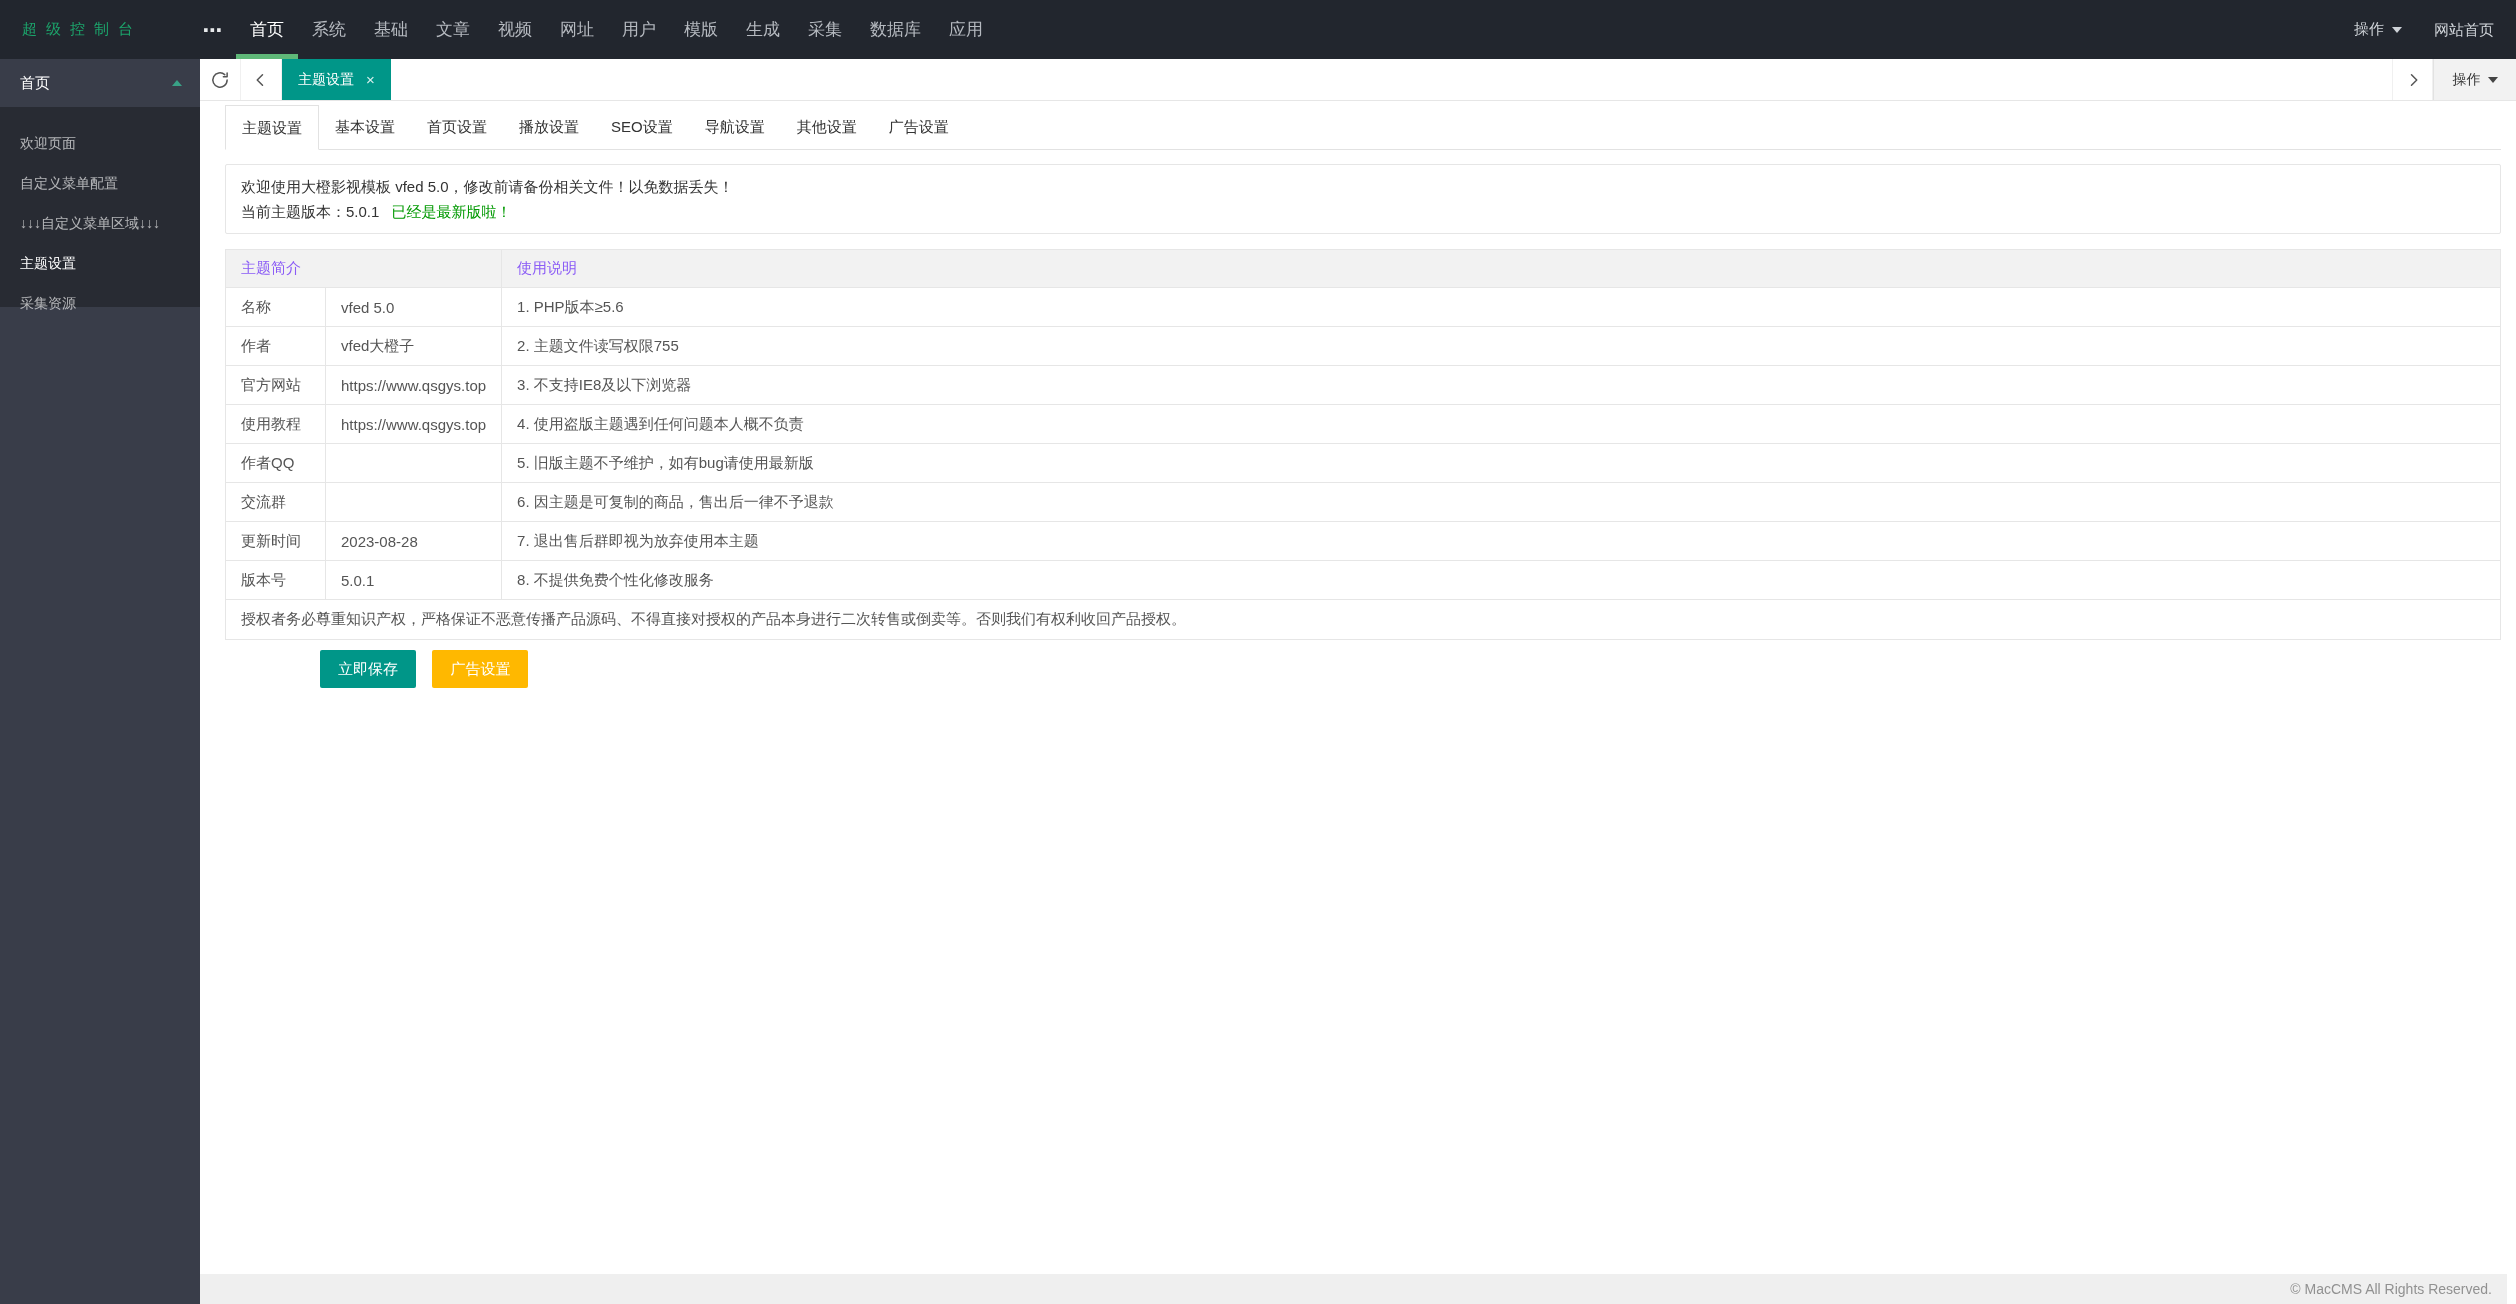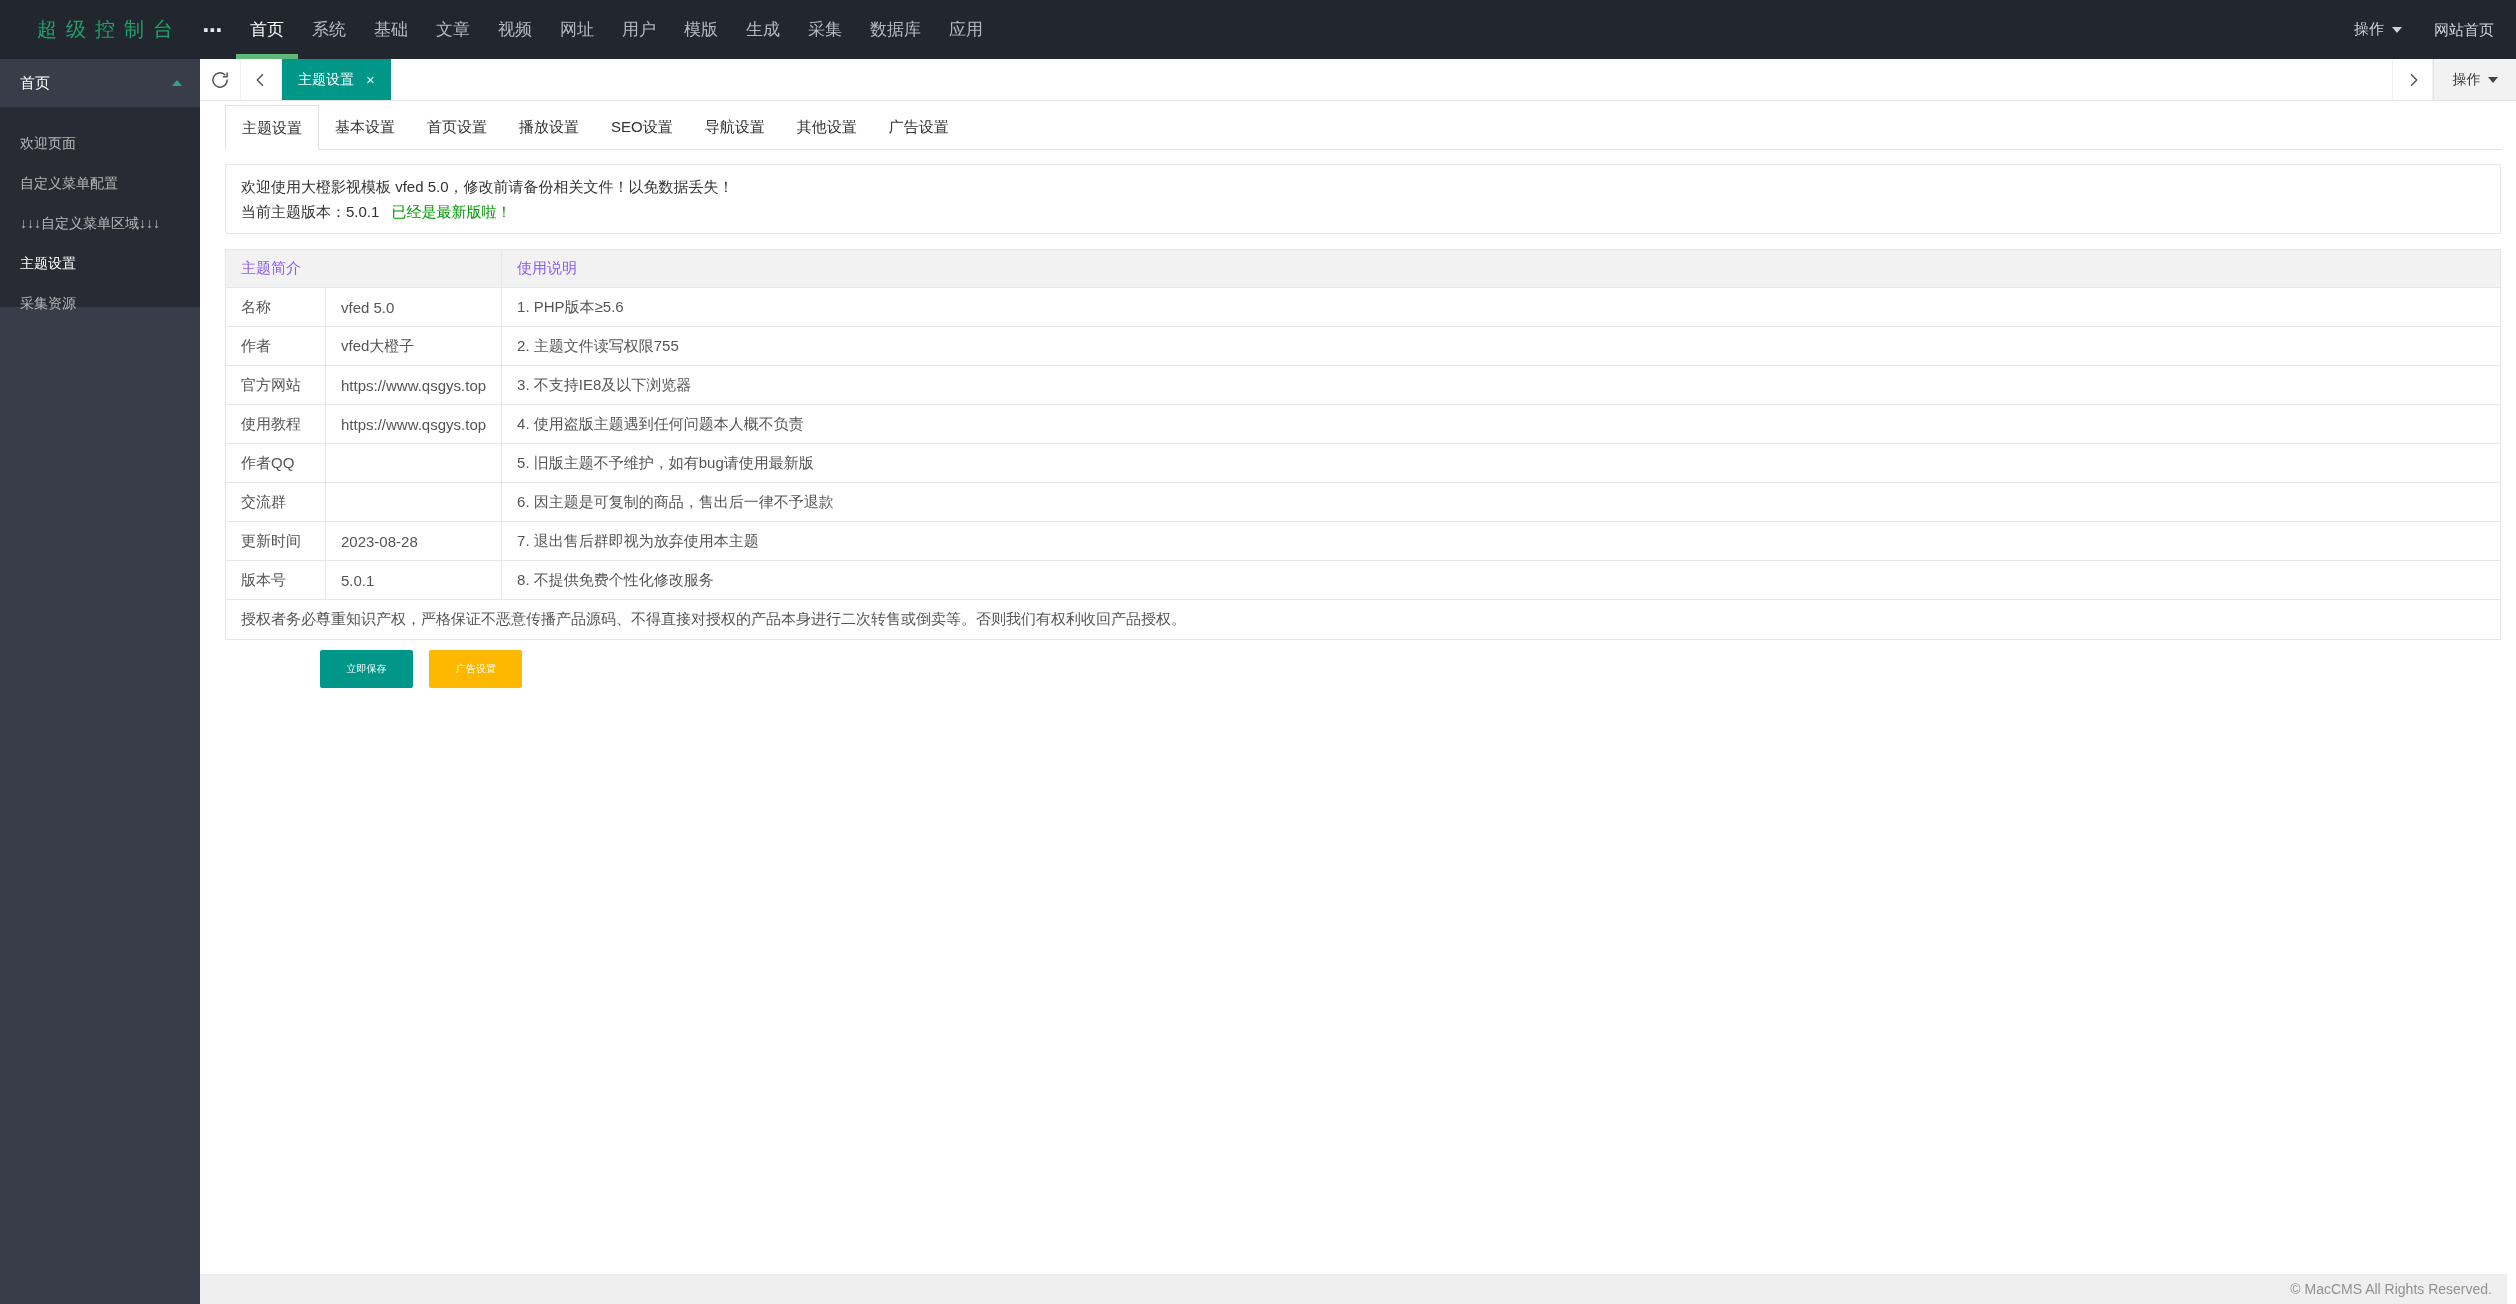--- a/index.html
+++ b/index.html
@@ -7,22 +7,22 @@
   body {
     font-family: "Liberation Sans", "DejaVu Sans", sans-serif;
     background: #fff; color: #555; position: relative;
   }
   
   .topbar {
     position: absolute; top: 0; left: 0; right: 0; height: 59px;
     background: #22262e; display: flex; align-items: center;
   }
   .logo {
-    padding-left: 37px; width: 190px; color: #1ca46b;
-    font-size: 20px; letter-spacing: 9px; white-space: nowrap;
+    padding-left: 22px; width: 190px; color: #1ca46b;
+    font-size: 15px; letter-spacing: 9px; white-space: nowrap;
   }
   .ellipsis {
     width: 46px; text-align: center; color: #e8eaec; font-size: 20px;
     font-weight: bold; cursor: pointer; letter-spacing: 1px;
   }
   .topnav { display: flex; height: 59px; }
   .topnav-item {
     position: relative; padding: 0 14px; line-height: 59px; font-size: 17px;
     color: #b6bac0; cursor: pointer; text-decoration: none; white-space: nowrap;
   }
@@ -117,21 +117,21 @@
   }
   .info-table th, .info-table td {
     border: 1px solid #e6e6e6; padding: 0 15px; height: 39px;
     font-weight: normal; text-align: left;
   }
   .info-table thead th { background: #f2f2f2; color: #8b5cf6; height: 38px; }
   .info-table tfoot td { height: 40px; }
   .btn-row { margin: 10px 0 0 95px; }
   .btn {
     height: 38px; min-width: 93px; padding: 0 18px; border: none; border-radius: 2px;
-    color: #fff; font-size: 10px; cursor: pointer;
+    color: #fff; font-size: 15px; cursor: pointer;
   }
   .btn-save { background: #009688; margin-right: 12px; }
   .btn-default { background: #FFB800; }
   
   .page-footer {
     position: absolute; left: 200px; right: 9px; bottom: 0; height: 30px;
     background: #efefef; color: #919191; font-size: 14px;
     display: flex; align-items: center; justify-content: flex-end; padding-right: 15px;
   }
   svg.icon { display: block; }

